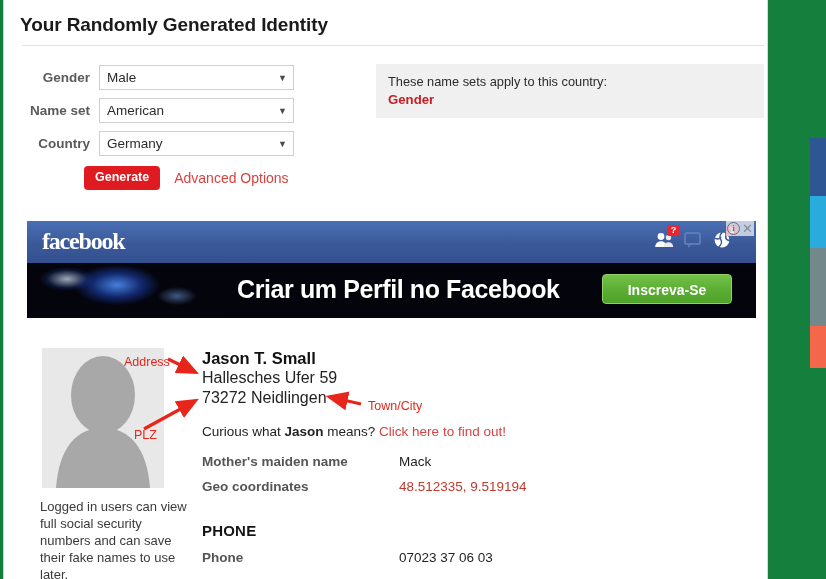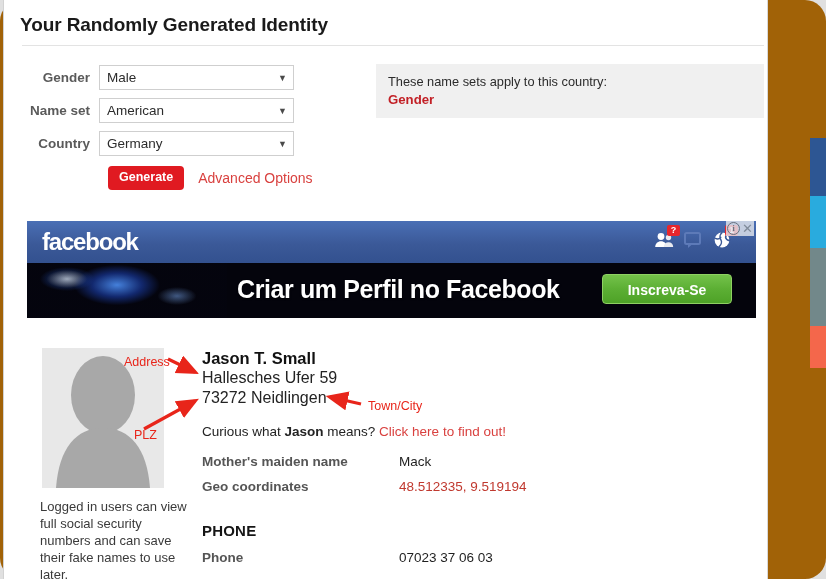--- a/index.html
+++ b/index.html
@@ -8,22 +8,21 @@
     background: #e0e0e0;
     width: 826px;
     height: 579px;
     overflow: hidden;
     font-family: "Liberation Sans", sans-serif;
   }
   #root {
     position: relative;
     width: 826px;
     height: 579px;
-    background: #a16207;
-    border-radius: 21px;
+    background: #15803d;
   }
 
   
   .page-panel {
     position: absolute;
     left: 3px;
     top: 0;
     width: 765px;
     height: 579px;
     background: #ffffff;
@@ -89,21 +88,21 @@
     top: 50%;
     transform: translateY(-50%);
     font-size: 9px;
     color: #4a4a4a;
     line-height: 1;
   }
   .btn-row {
     display: flex;
     align-items: center;
     margin-top: 7px;
-    padding-left: 104px;
+    padding-left: 80px;
   }
   .generate-btn {
     background: #e01a21;
     color: #ffffff;
     font-size: 12.5px;
     font-weight: bold;
     border: none;
     border-radius: 4px;
     padding: 5px 11px 6px 11px;
     cursor: pointer;
@@ -154,20 +153,21 @@
     background: linear-gradient(to bottom, #4a6fb5 0%, #3b5998 55%, #33518f 100%);
   }
   .fb-logo {
     position: absolute;
     left: 15px;
     top: 7px;
     color: #ffffff;
     font-size: 24px;
     font-weight: bold;
     letter-spacing: -1.2px;
+    font-family: Liberation Serif, serif;
   }
   .fb-icons {
     position: absolute;
     right: 22px;
     top: 8px;
     display: flex;
     align-items: flex-start;
     gap: 7px;
   }
   .fb-ico { position: relative; width: 22px; height: 22px; }

